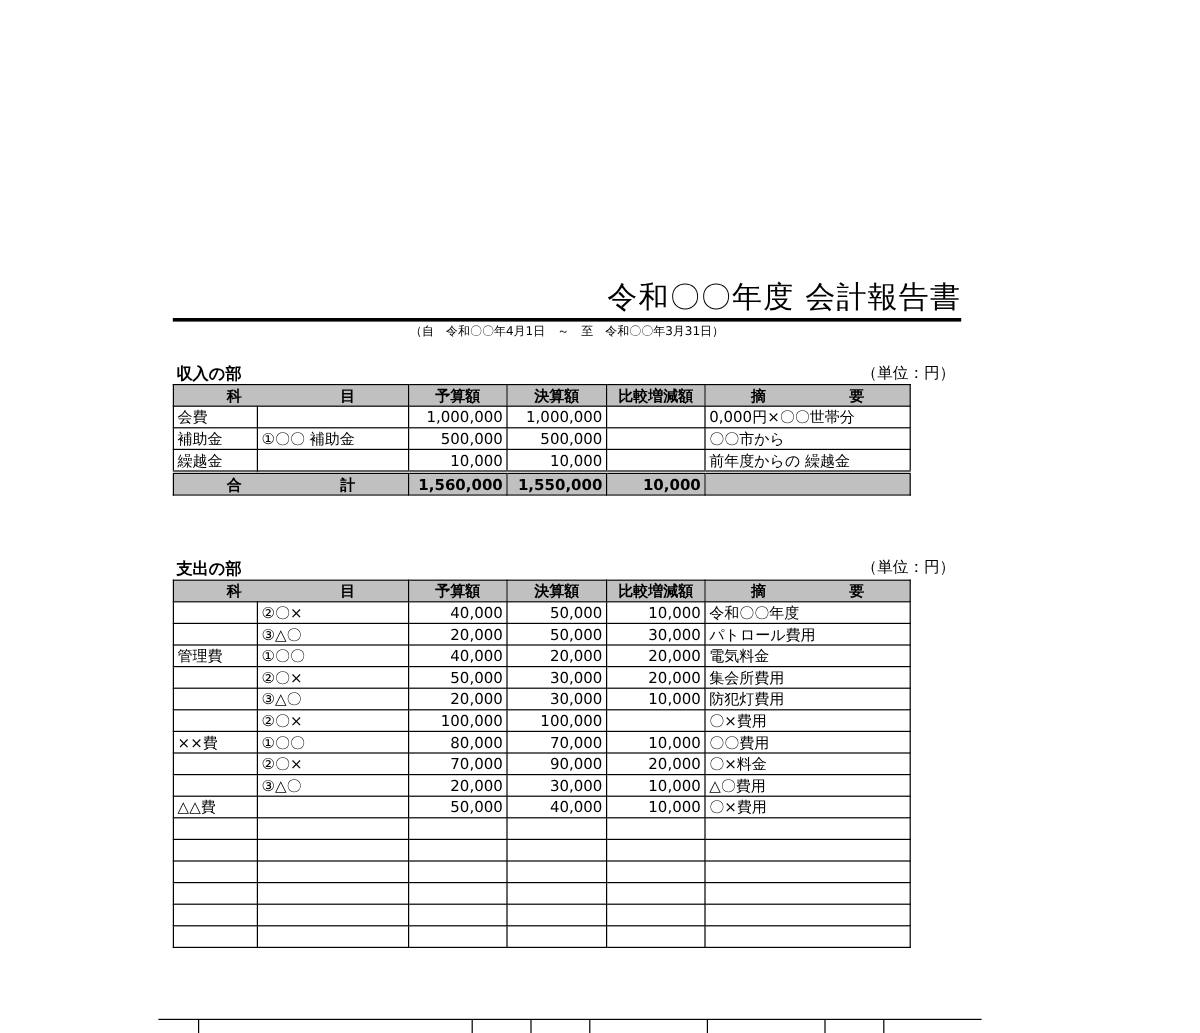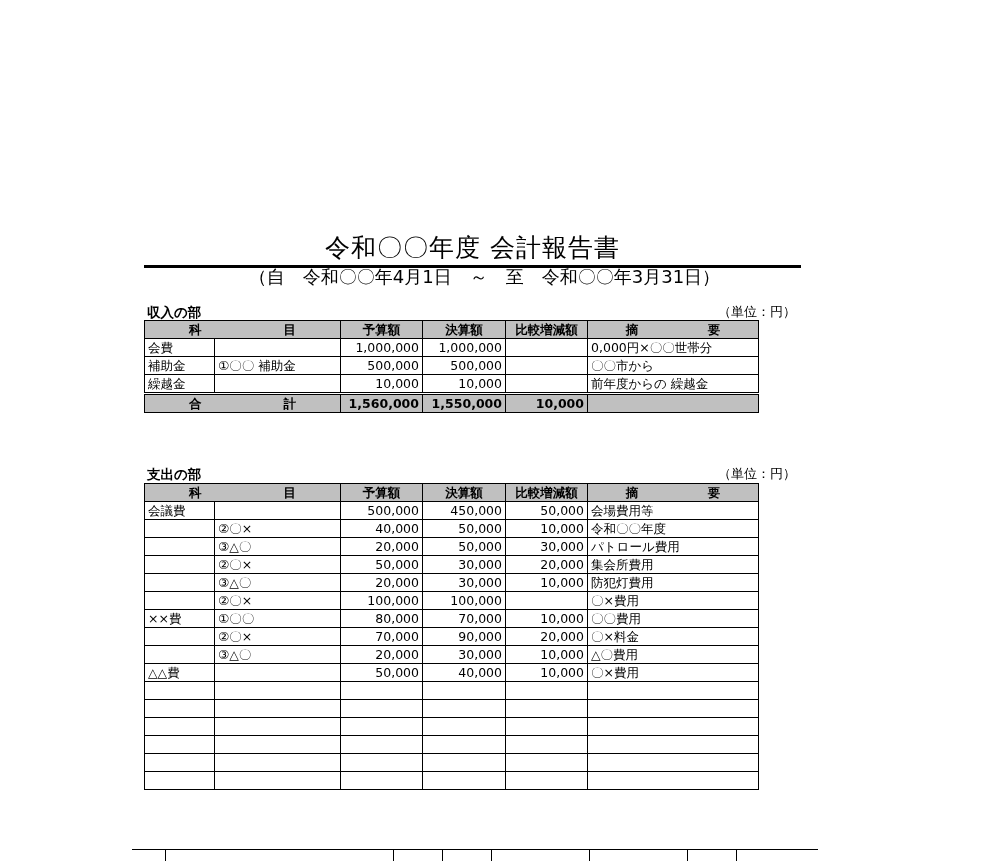--- a/index.html
+++ b/index.html
@@ -1,22 +1,22 @@
 <!DOCTYPE html>
 <html><head>
 <meta charset="utf-8">
 <style>
   html, body { margin:0; padding:0; background:#ffffff; }
   body { width:1000px; height:861px; position:relative; overflow:hidden;
          font-family:"DejaVu Sans", "Liberation Sans", sans-serif; color:#000; }
-  .title { position:absolute; left:144px; top:233px; width:657px; text-align:center;
+  .title { position:absolute; left:144px; top:233px; width:657px; text-align:right;
            font-size:25px; letter-spacing:1px; line-height:30px; }
   .title-rule { position:absolute; left:144px; top:265px; width:657px; height:3px; background:#000; }
-  .period { position:absolute; left:156px; top:268px; width:657px; text-align:center;
-            font-size:18px; line-height:18px; }
+  .period { position:absolute; left:144px; top:268px; width:657px; text-align:center;
+            font-size:10px; line-height:18px; }
   .section-label { position:absolute; left:147px; font-size:13.5px; font-weight:bold; line-height:18px; }
   .unit-label { position:absolute; left:700px; width:96px; text-align:right; font-size:13px; line-height:18px; }
   table.grid { position:absolute; left:144px; border-collapse:collapse; table-layout:fixed;
                font-size:12.5px; }
   table.grid td, table.grid th { border:1px solid #000; height:17px; padding:0 3px;
                line-height:17px; white-space:nowrap; overflow:hidden; }
   table.grid th { background:#c0c0c0; font-weight:bold; font-size:12.5px; }
   table.grid td.num { text-align:right; }
   table.grid tr.total td { background:#c0c0c0; font-weight:bold; border-top:3px double #000; }
   table.grid td.total-label { text-align:center; }
@@ -132,42 +132,42 @@
       <th>
         <div class="spread">
             <span>摘</span>
             <span>要</span>
           </div>
       </th>
     </tr>
   </thead>
   <tbody id="expenditure-body">
       <tr>
-        <td>会議費</td>
-        <td></td>
-        <td class="num">500,000</td>
-        <td class="num">450,000</td>
-        <td class="num">50,000</td>
-        <td>会場費用等</td>
-      </tr>
-      <tr>
         <td></td>
         <td>②〇×</td>
         <td class="num">40,000</td>
         <td class="num">50,000</td>
         <td class="num">10,000</td>
         <td>令和〇〇年度</td>
       </tr>
       <tr>
         <td></td>
         <td>③△〇</td>
         <td class="num">20,000</td>
         <td class="num">50,000</td>
         <td class="num">30,000</td>
         <td>パトロール費用</td>
+      </tr>
+      <tr>
+        <td>管理費</td>
+        <td>①〇〇</td>
+        <td class="num">40,000</td>
+        <td class="num">20,000</td>
+        <td class="num">20,000</td>
+        <td>電気料金</td>
       </tr>
       <tr>
         <td></td>
         <td>②〇×</td>
         <td class="num">50,000</td>
         <td class="num">30,000</td>
         <td class="num">20,000</td>
         <td>集会所費用</td>
       </tr>
       <tr>

